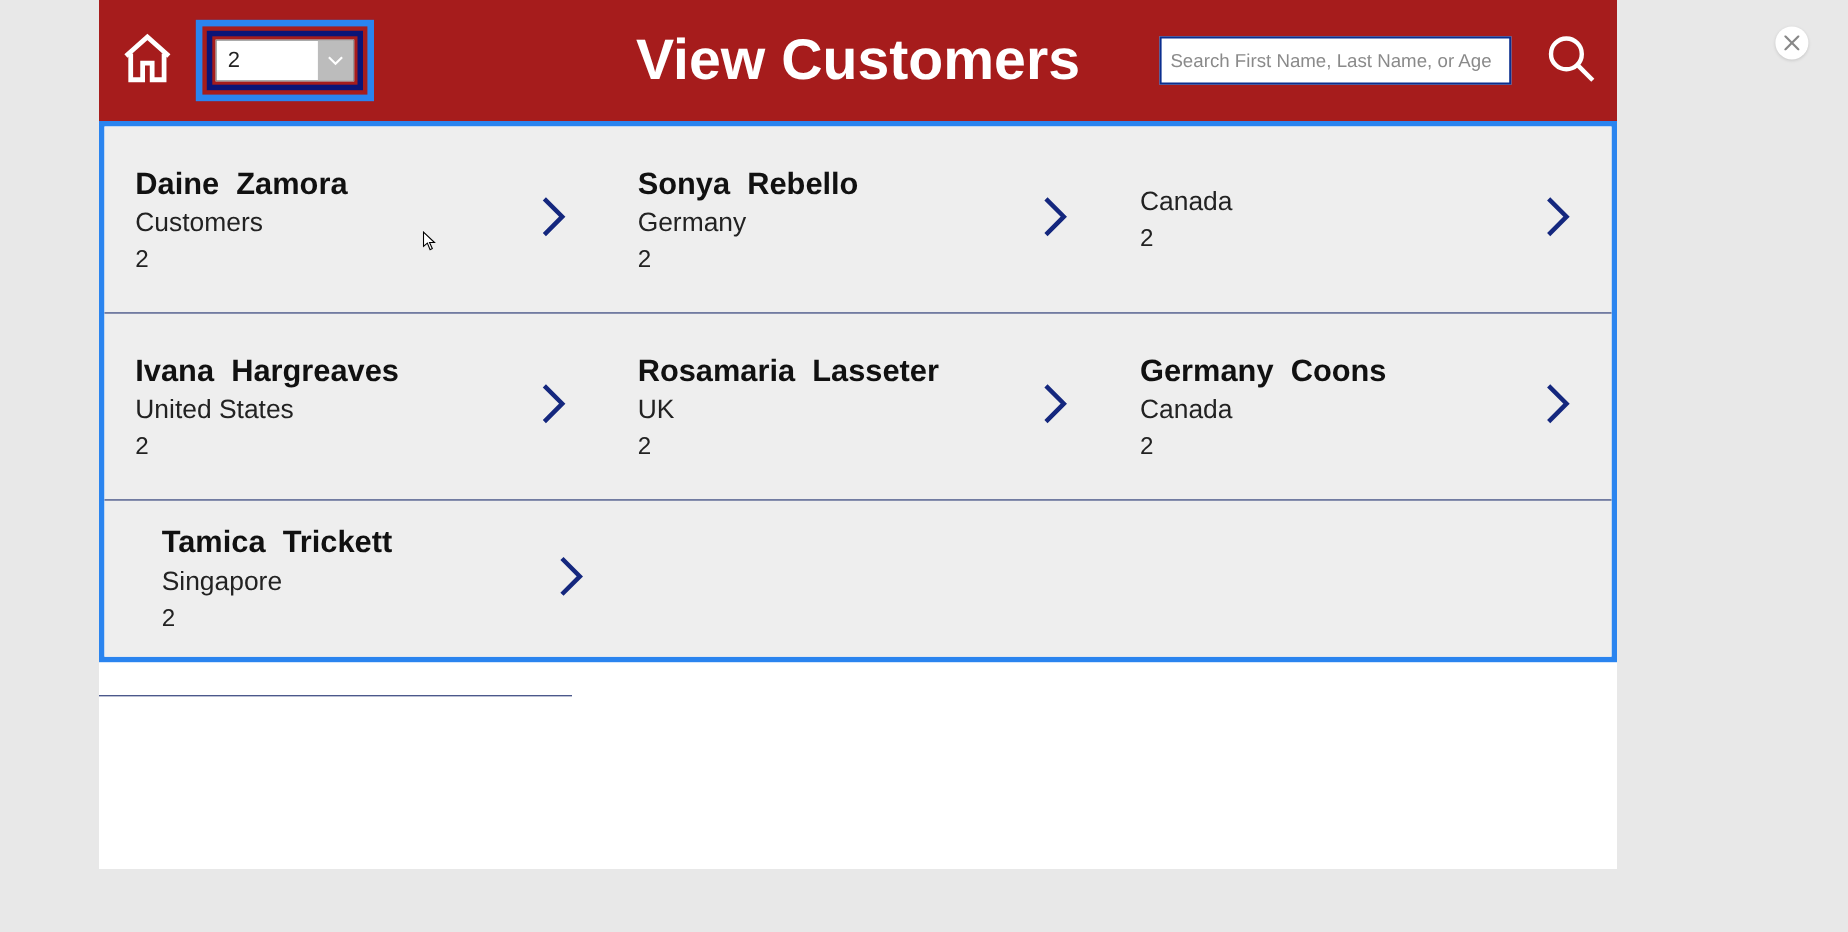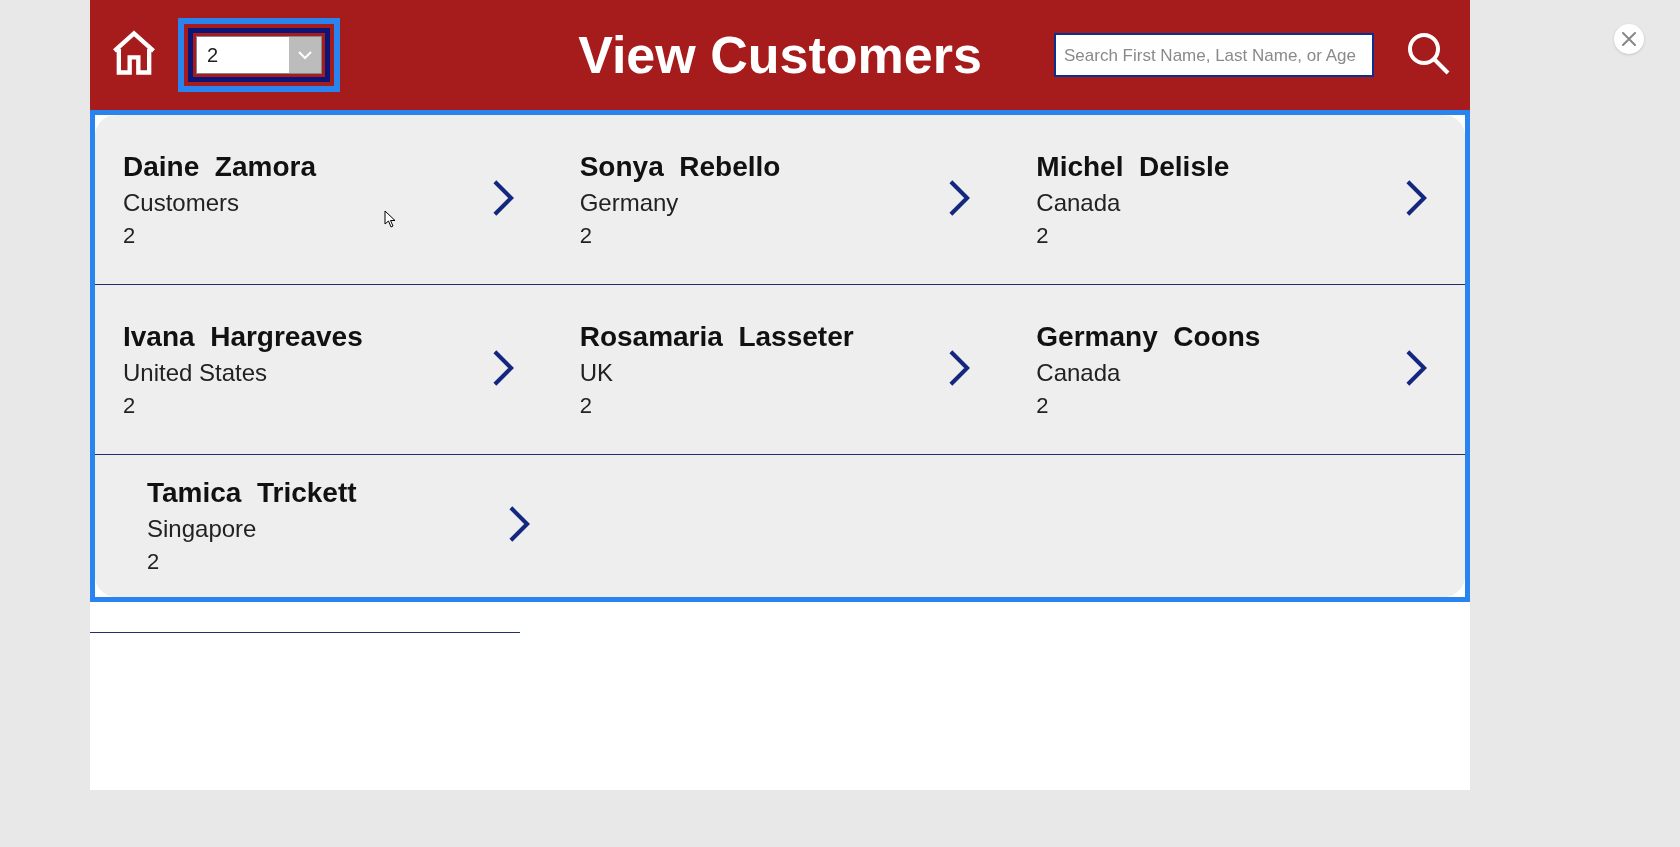--- a/index.html
+++ b/index.html
@@ -89,21 +89,20 @@
     }
     .search-input::placeholder { color: #8a8a8a; font-size: 17px; }
     .search-btn { color: #fff; cursor: pointer; }
 
     .grid-wrap {
       border: 5px solid #2a84ef;
       margin: 0 0 0 0;
     }
     .grid {
       background: #eeeeee;
-      border-radius: 21px;
     }
     .row {
       display: flex;
       border-bottom: 1px solid #20306f;
       min-height: 170px;
     }
     .row:last-child { border-bottom: none; min-height: 140px; margin-left: 24px; }
     .cell {
       flex: 1 1 0;
       display: flex;
@@ -228,21 +227,20 @@
             <div class="cust-name"><span>Sonya</span>&nbsp;&nbsp;<span>Rebello</span></div>
             <div class="cust-country">Germany</div>
             <div class="cust-age">2</div>
           </div>
           <span class="cell-chevron"><svg width="26" height="40" viewBox="0 0 16 24">
                 <path d="M3 2 L13 12 L3 22" fill="none" stroke="#14277e" stroke-width="2.5"></path>
               </svg></span>
         </div>
         <div class="cell">
           <div class="cell-text">
-            <div class="cust-name"><span>Michel</span>&nbsp;&nbsp;<span>Delisle</span></div>
             <div class="cust-country">Canada</div>
             <div class="cust-age">2</div>
           </div>
           <span class="cell-chevron"><svg width="26" height="40" viewBox="0 0 16 24">
                 <path d="M3 2 L13 12 L3 22" fill="none" stroke="#14277e" stroke-width="2.5"></path>
               </svg></span>
         </div>
       </div>
 
       <div class="row">

